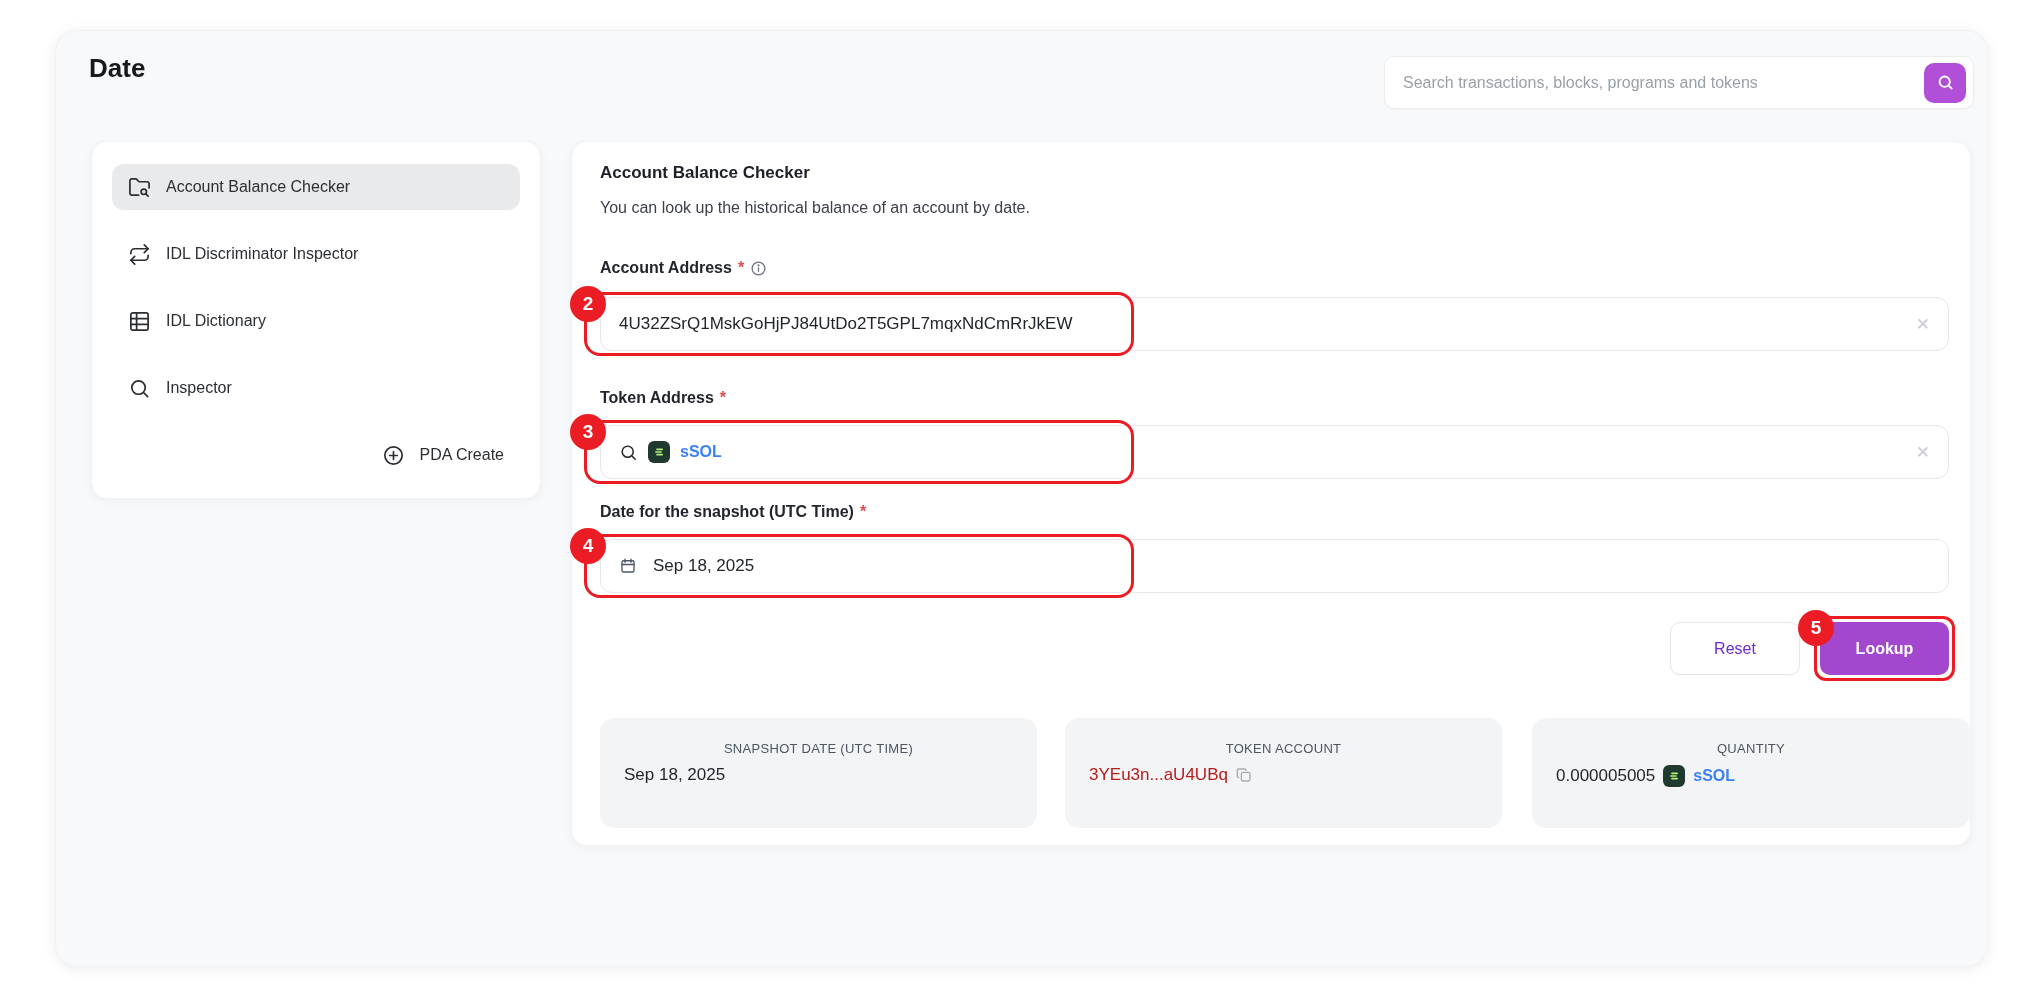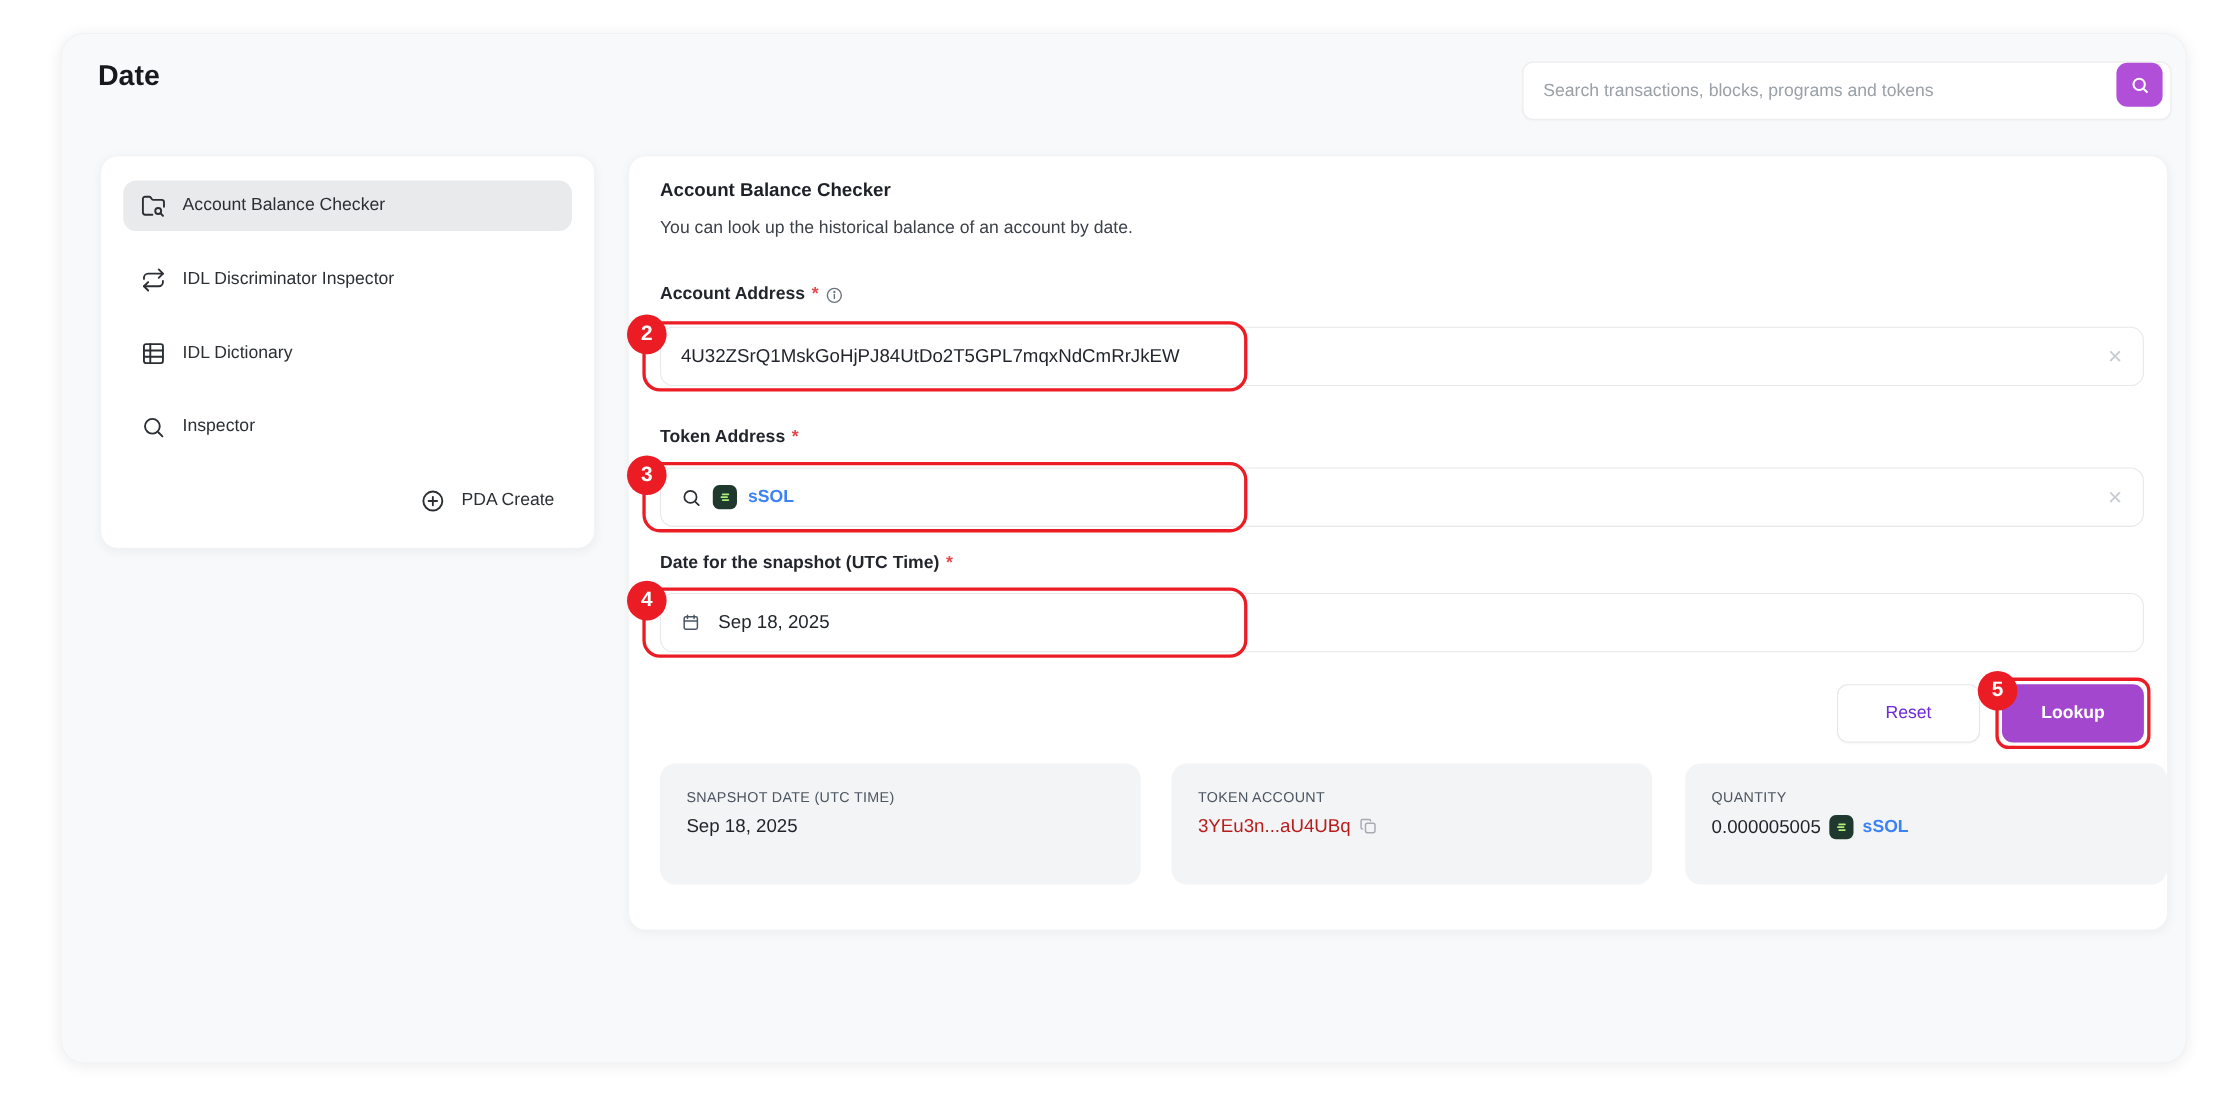--- a/index.html
+++ b/index.html
@@ -8,21 +8,21 @@
   .page { position:relative; width:2036px; height:1004px; background:#fff; }
 
   .big-card { position:absolute; left:55px; top:30px; width:1933px; height:937px;
               background:#f8f9fa; border-radius:22px; border:1px solid #f1f2f4;
               box-shadow:0 2px 14px rgba(20,24,33,.08); }
 
   .tools-title { position:absolute; left:33px; top:22px; font-size:26px; font-weight:700; color:#17191c; }
 
   
   .searchbar { position:absolute; left:1328px; top:25px; width:590px; height:53px; background:#fff;
-               border:1px solid #ededef; border-radius:10px; display:flex; 
+               border:1px solid #ededef; border-radius:10px; display:flex; align-items:center;
                padding:0 7px 0 18px; box-shadow:0 1px 2px rgba(0,0,0,.03); }
   .searchbar input { flex:1; border:none; outline:none; font-size:16px; color:#3c4149; background:transparent;
                      font-family:"Liberation Sans", sans-serif; }
   .searchbar input::placeholder { color:#9aa0a8; }
   .search-btn { width:42px; height:40px; border:none; border-radius:10px; background:#b14fd9;
                 display:flex; align-items:center; justify-content:center; cursor:pointer; }
 
   
   .sidebar { position:absolute; left:35px; top:110px; width:450px; height:358px; background:#fff;
              border-radius:16px; border:1px solid #f2f3f5; box-shadow:0 2px 10px rgba(17,24,39,.05);
@@ -51,21 +51,21 @@
                 align-items:center; justify-content:center; }
   .token-name { color:#3b82f6; font-weight:700; font-size:16px; }
 
   .btn { position:absolute; top:480px; height:53px; border-radius:10px; font-size:16px; cursor:pointer;
          display:flex; align-items:center; justify-content:center; font-family:"Liberation Sans", sans-serif; }
   .btn-reset { left:1098px; width:130px; background:#fff; border:1px solid #e6e7e9; color:#6d28d9;
                font-weight:500; box-shadow:0 1px 2px rgba(0,0,0,.03); }
   .btn-lookup { left:1248px; width:129px; background:#a348ce; border:none; color:#fff; font-weight:700; }
 
   
-  .rcard { position:absolute; top:552px; height:110px; background:#f3f4f6; border-radius:14px; padding:23px 24px; }
+  .rcard { position:absolute; top:576px; height:110px; background:#f3f4f6; border-radius:14px; padding:23px 24px;text-align:center; }
   .rcard-label { font-size:13px; color:#4c5560; letter-spacing:.3px; }
   .rcard-value { margin-top:9px; font-size:17px; color:#1f232a; display:flex; align-items:center; gap:8px; }
   .link-blue { color:#b91c1c; cursor:pointer; }
   .copy-btn { display:inline-flex; cursor:pointer; color:#a6abb3; }
 
   
   .anno-rect { position:absolute; border:3px solid #ec1c24; border-radius:16px; pointer-events:none; z-index:5; }
   .anno-badge { position:absolute; width:36px; height:36px; border-radius:50%; background:#ec1c24;
                 color:#fff; font-size:19px; font-weight:700; display:flex; align-items:center;
                 justify-content:center; z-index:6; }

